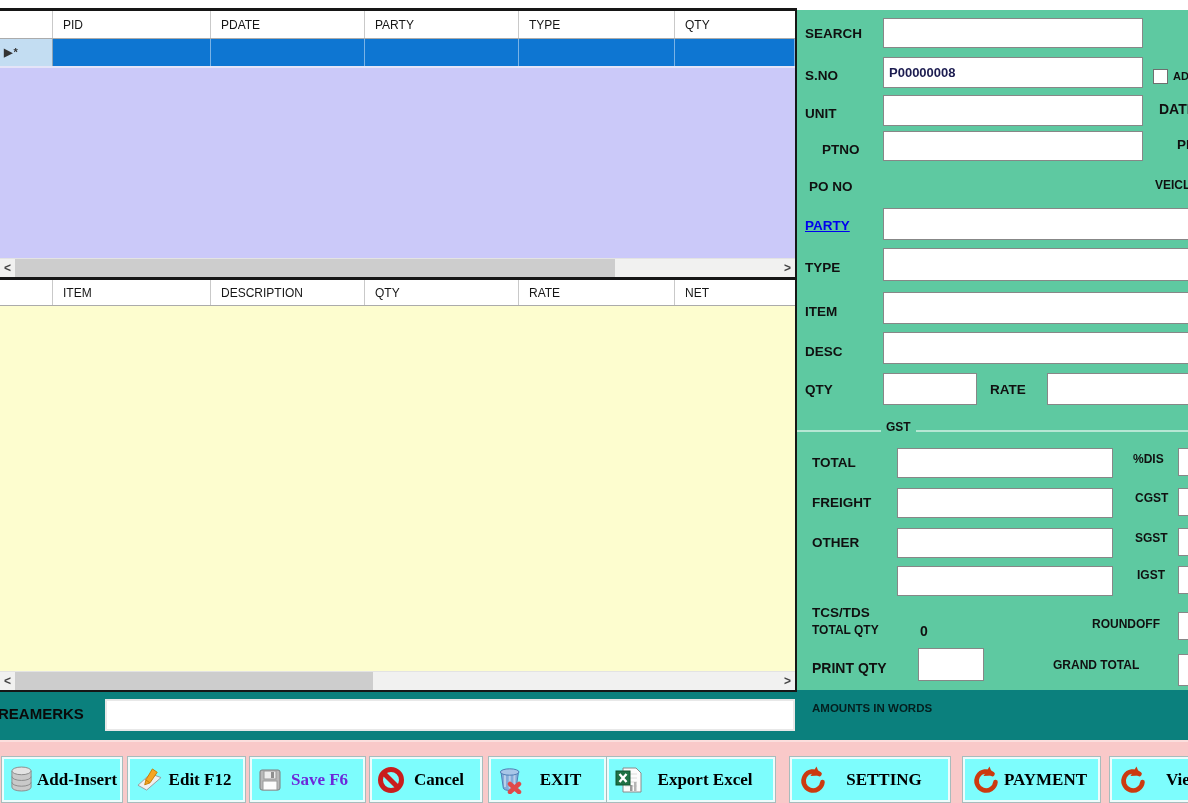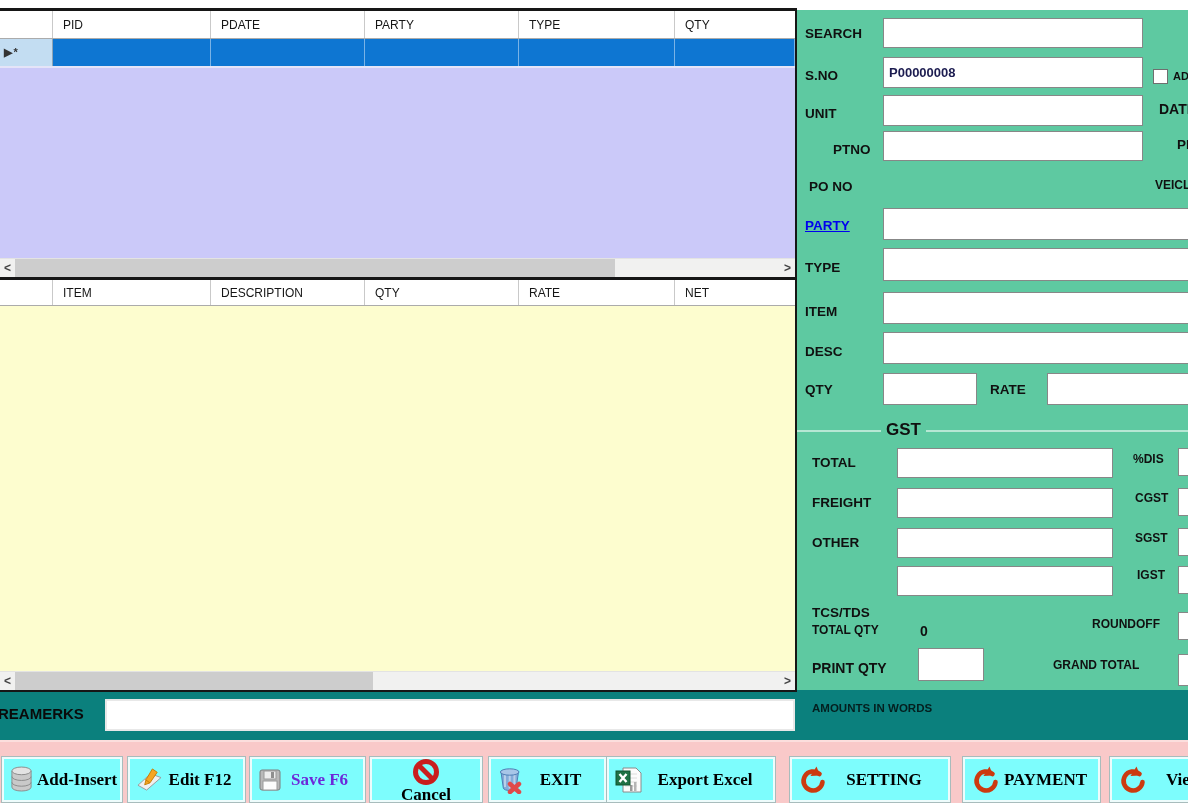--- a/index.html
+++ b/index.html
@@ -32,21 +32,21 @@
   .rpanel{position:absolute;left:797px;top:10px;width:391px;height:680px;background:#5ec9a1;}
   .lab{position:absolute;font-weight:bold;color:#101010;font-size:13.5px;white-space:nowrap;}
   .lab-sm{font-size:12px;}
   .fld{position:absolute;background:#ffffff;border:1px solid #878787;box-sizing:border-box;
        font-family:"Liberation Sans",sans-serif;font-size:13px;padding:2px 5px;outline:none;}
   .fld-gray{background:#c4c4c4;border:1px solid #9a9a9a;font-weight:bold;color:#000;}
   .fld-bold{font-weight:bold;color:#1c1c50;}
   .party-link{position:absolute;font-weight:bold;font-size:13.5px;color:#0000ee;text-decoration:underline;cursor:pointer;}
   .chk{position:absolute;width:15px;height:15px;background:#fff;border:1px solid #6f6f6f;box-sizing:border-box;}
   .etch{position:absolute;left:0;top:420px;width:391px;height:2px;background:rgba(255,255,255,.55);}
-  .gst-cap{position:absolute;left:84px;top:410px;background:#5ec9a1;padding:0 5px;font-size:17px;font-weight:bold;color:#101010;}
+  .gst-cap{position:absolute;left:84px;top:410px;background:#5ec9a1;padding:0 5px;font-size:12px;font-weight:bold;color:#101010;}
 
   
   .remarks-bar{position:absolute;left:0;top:692px;width:797px;height:48px;background:#0b807d;}
   .remarks-bar .lab{left:-2px;top:13px;font-size:15px;color:#0a0a0a;}
   .remarks-input{position:absolute;left:105px;top:7px;width:690px;height:32px;background:#fff;
                  border:2px solid #e8e8e8;box-sizing:border-box;font-size:13px;padding:2px 6px;outline:none;}
   .amounts-bar{position:absolute;left:797px;top:690px;width:391px;height:50px;background:#0b807d;}
   .amounts-bar .lab{left:15px;top:12px;font-size:11.5px;color:#041f1f;}
 
   
@@ -122,21 +122,21 @@
     <div class="lab" style="left:8px;top:58px;">S.NO</div>
     <input class="fld fld-bold" style="left: 86px; top: 47px; width: 260px; height: 31px;" value="P00000008">
 
     <div class="chk" style="left:356px;top:59px;"></div>
     <div class="lab" style="left:376px;top:60px;font-size:11px;">ADD</div>
 
     <div class="lab" style="left:8px;top:96px;">UNIT</div>
     <input class="fld" style="left: 86px; top: 85px; width: 260px; height: 31px;" value="">
     <div class="lab" style="left:362px;top:91px;font-size:14px;">DATE</div>
 
-    <div class="lab" style="left:19px;top:132px;padding-left:17px;">PTNO</div>
+    <div class="lab" style="left:8px;top:132px;padding-left:17px;">PTNO</div>
     <input class="fld" style="left: 86px; top: 121px; width: 260px; height: 30px;" value="">
     <div class="lab" style="left:380px;top:127px;">PDATE</div>
 
     <div class="lab" style="left:12px;top:169px;">PO NO</div>
     <div class="lab lab-sm" style="left:358px;top:168px;">VEICLE</div>
 
     <div class="party-link" style="left:8px;top:208px;">PARTY</div>
     <input class="fld" style="left: 86px; top: 198px; width: 320px; height: 32px;" value="">
 
     <div class="lab" style="left:8px;top:250px;">TYPE</div>
@@ -225,21 +225,21 @@
         <svg width="24" height="24" viewBox="0 0 24 24">
             <rect x="2" y="2" width="20" height="20" rx="2" fill="#b9b9b9" stroke="#7d7d7d"></rect>
             <rect x="6" y="3" width="12" height="8" fill="#ededed" stroke="#9a9a9a"></rect>
             <rect x="13" y="4" width="3" height="6" fill="#8f8f8f"></rect>
             <rect x="5" y="13" width="14" height="9" fill="#fcfcfc" stroke="#9a9a9a"></rect>
           </svg>
       </span>
       <span class="lbl lbl-disabled">Save F6</span>
     </div>
 
-    <div class="tbtn" style="left:370px;width:112px;flex-direction:column;">
+    <div class="tbtn" style="left:370px;width:112px;">
       <span class="ticon">
         <svg width="26" height="26" viewBox="0 0 26 26">
             <circle cx="13" cy="13" r="10.5" fill="none" stroke="#c91d1d" stroke-width="5"></circle>
             <line x1="6" y1="6.5" x2="20" y2="20.5" stroke="#c91d1d" stroke-width="5"></line>
           </svg>
       </span>
       <span class="lbl">Cancel</span>
     </div>
 
     <div class="tbtn" style="left:489px;width:117px;">

